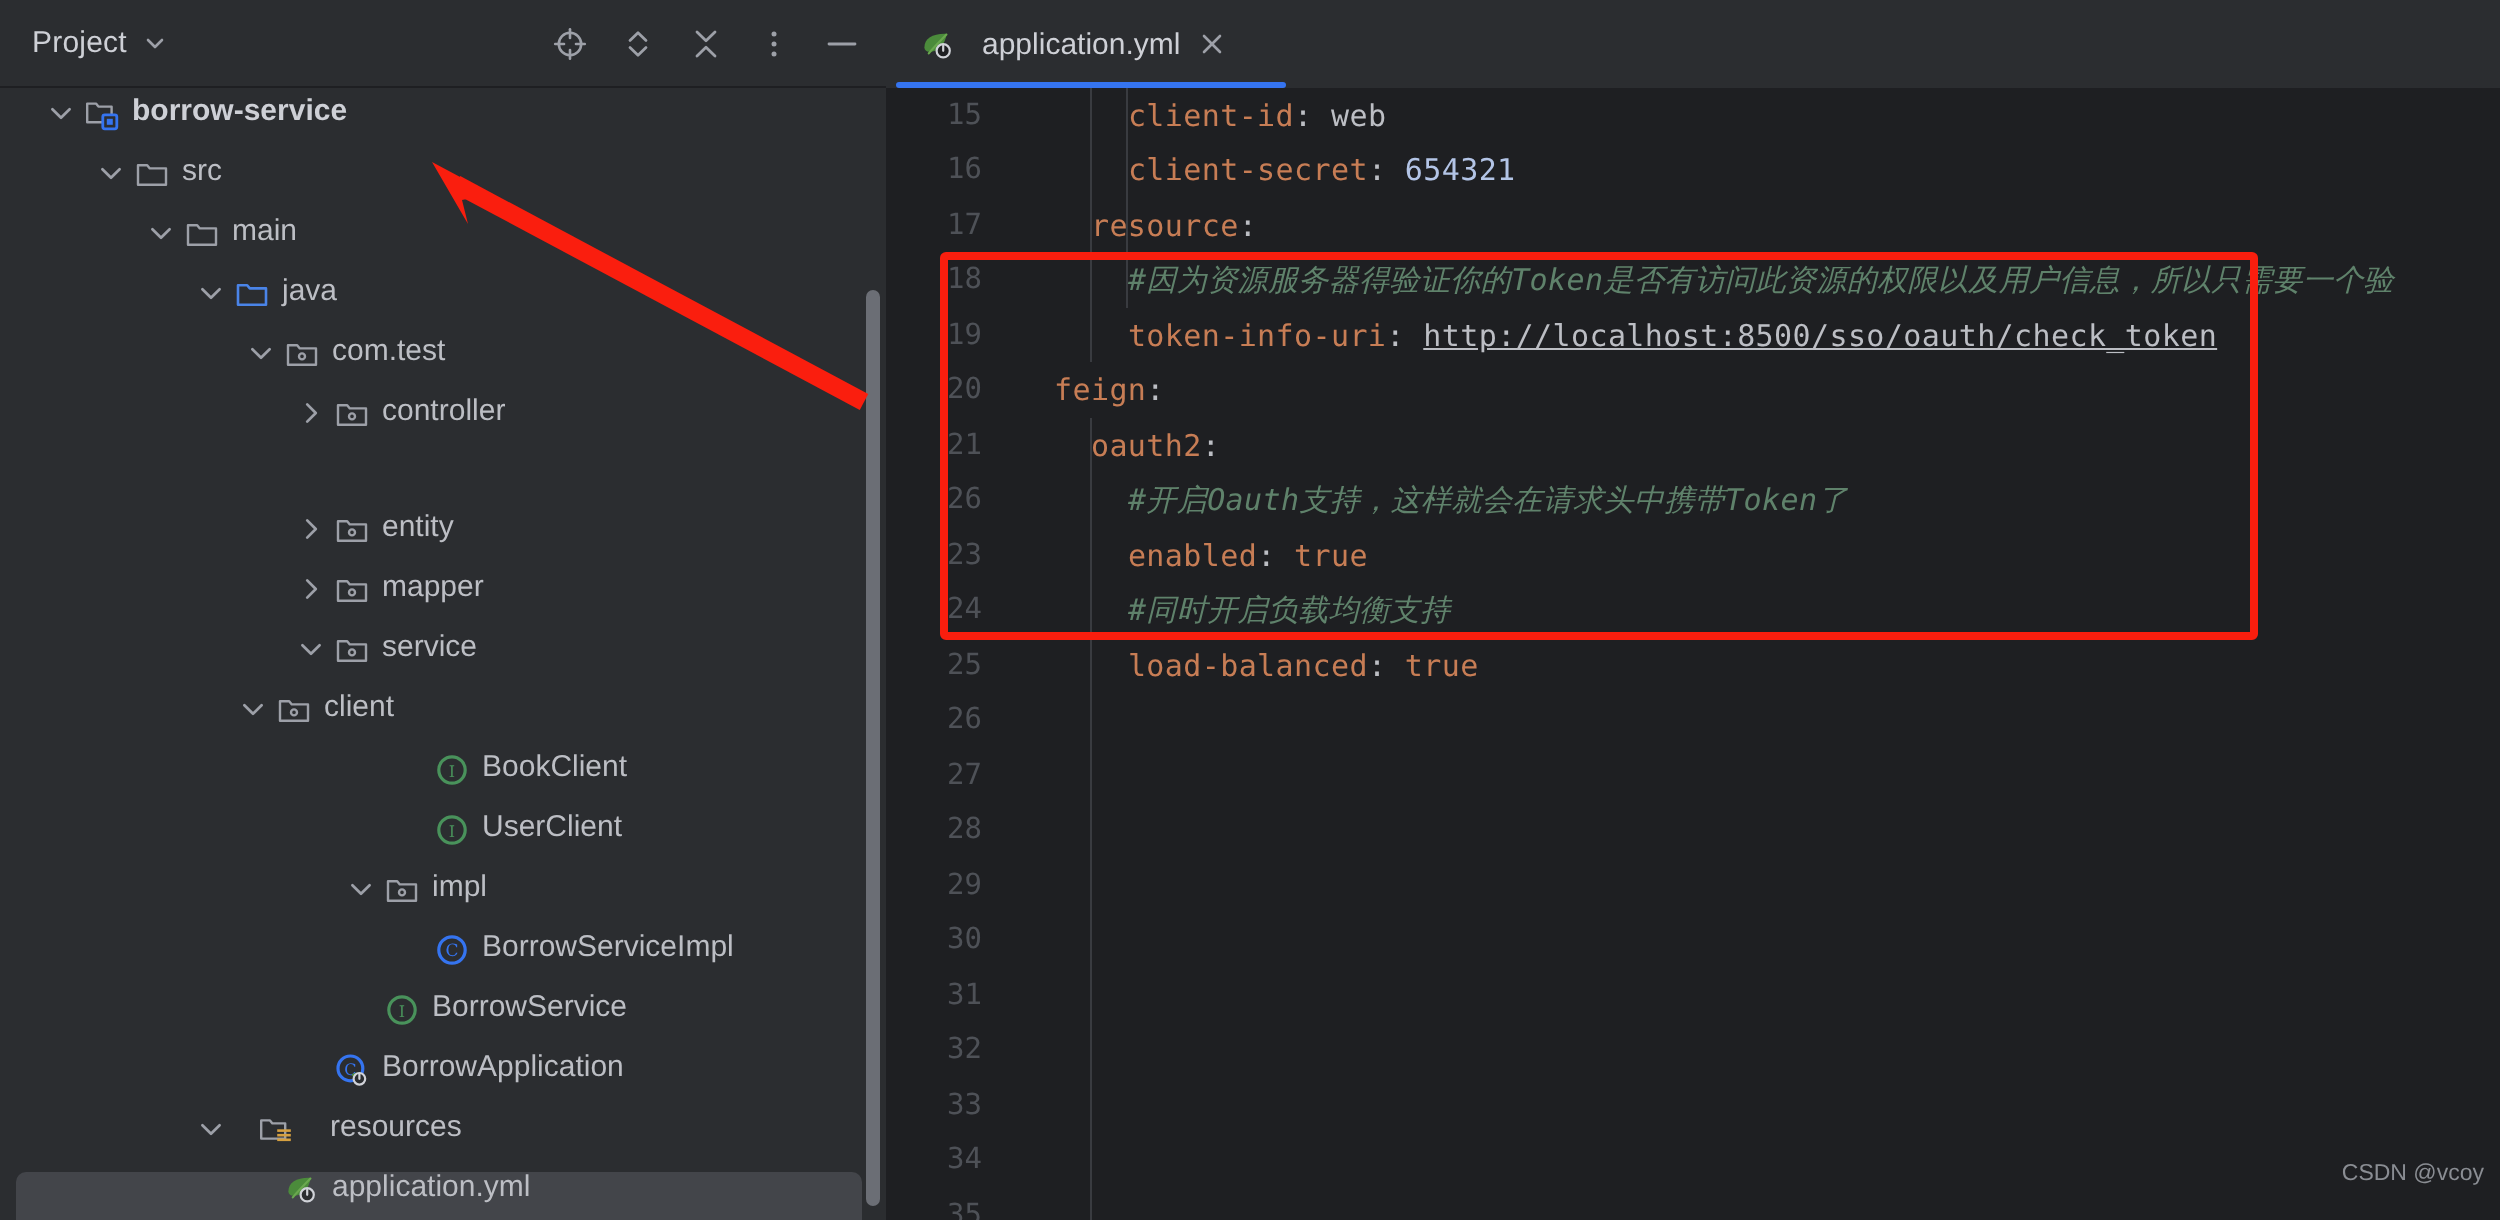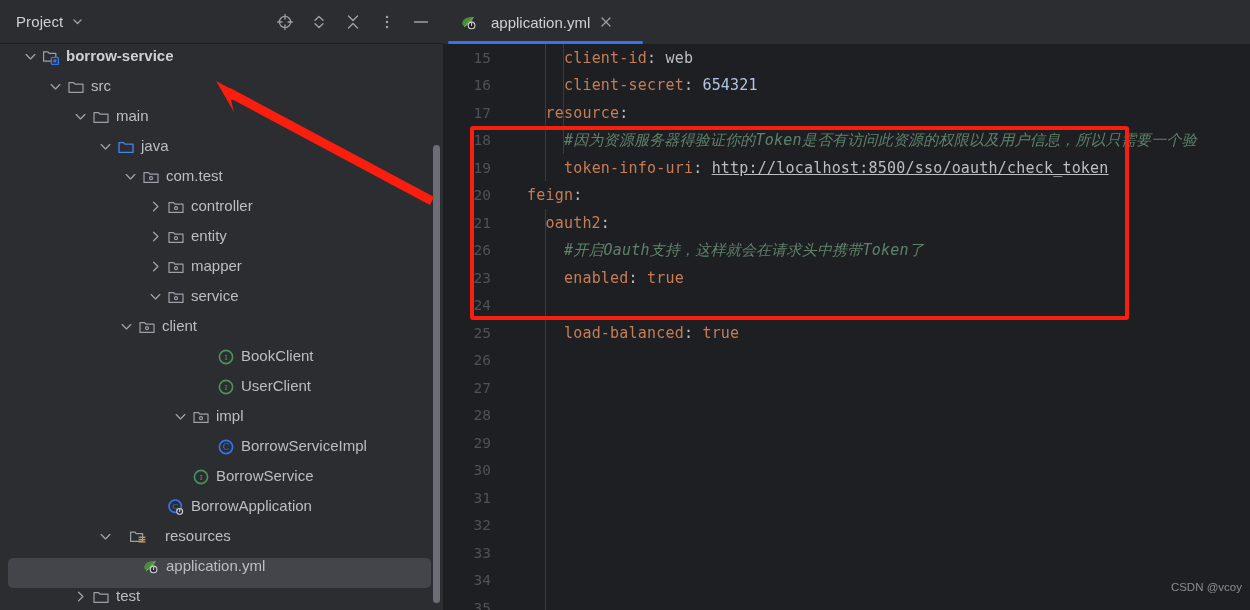--- a/index.html
+++ b/index.html
@@ -264,21 +264,21 @@
             </svg>
           </span>
           <span class="tree-icon">
             <svg width="18" height="18" viewBox="0 0 18 18">
               <path d="M2 4.6h4.6l1.3 1.6H16v8.2H2z" fill="none" stroke="#9da0a8" stroke-width="1.2" stroke-linejoin="round"></path>
               <circle cx="9" cy="10.2" r="1.5" fill="none" stroke="#9da0a8" stroke-width="1.2"></circle>
             </svg>
           </span>
           <span class="tree-label">controller</span>
         </div>
-        <div class="tree-row" style="padding-left: 147px;">
+        <div class="tree-row" style="padding-left: 147px; margin-top: 28px;">
           <span class="twisty">
             <svg width="15" height="15" viewBox="0 0 15 15">
               <path d="M5.6 3.2 L9.9 7.5 L5.6 11.8" stroke="#9da0a8" stroke-width="1.35" fill="none" stroke-linecap="round" stroke-linejoin="round"></path>
             </svg>
           </span>
           <span class="tree-icon">
             <svg width="18" height="18" viewBox="0 0 18 18">
               <path d="M2 4.6h4.6l1.3 1.6H16v8.2H2z" fill="none" stroke="#9da0a8" stroke-width="1.2" stroke-linejoin="round"></path>
               <circle cx="9" cy="10.2" r="1.5" fill="none" stroke="#9da0a8" stroke-width="1.2"></circle>
             </svg>
@@ -504,20 +504,21 @@
           <div class="code-text"><span>    </span><span class="tok-comment">#开启Oauth支持，这样就会在请求头中携带Token了</span></div>
         </div>
         <div class="code-line">
           <div class="gutter">23</div>
           <div class="fold-strip"></div>
           <div class="code-text"><span>    </span><span class="tok-key">enabled</span><span class="tok-punct">: </span><span class="tok-bool">true</span></div>
         </div>
         <div class="code-line">
           <div class="gutter">24</div>
           <div class="fold-strip"></div>
+          <div class="code-text"><span>    </span><span class="tok-comment">#同时开启负载均衡支持</span></div>
         </div>
         <div class="code-line">
           <div class="gutter">25</div>
           <div class="fold-strip"></div>
           <div class="code-text"><span>    </span><span class="tok-key">load-balanced</span><span class="tok-punct">: </span><span class="tok-bool">true</span></div>
         </div>
         <div class="code-line">
           <div class="gutter">26</div>
           <div class="fold-strip"></div>
           <div class="code-text"><span></span></div>

